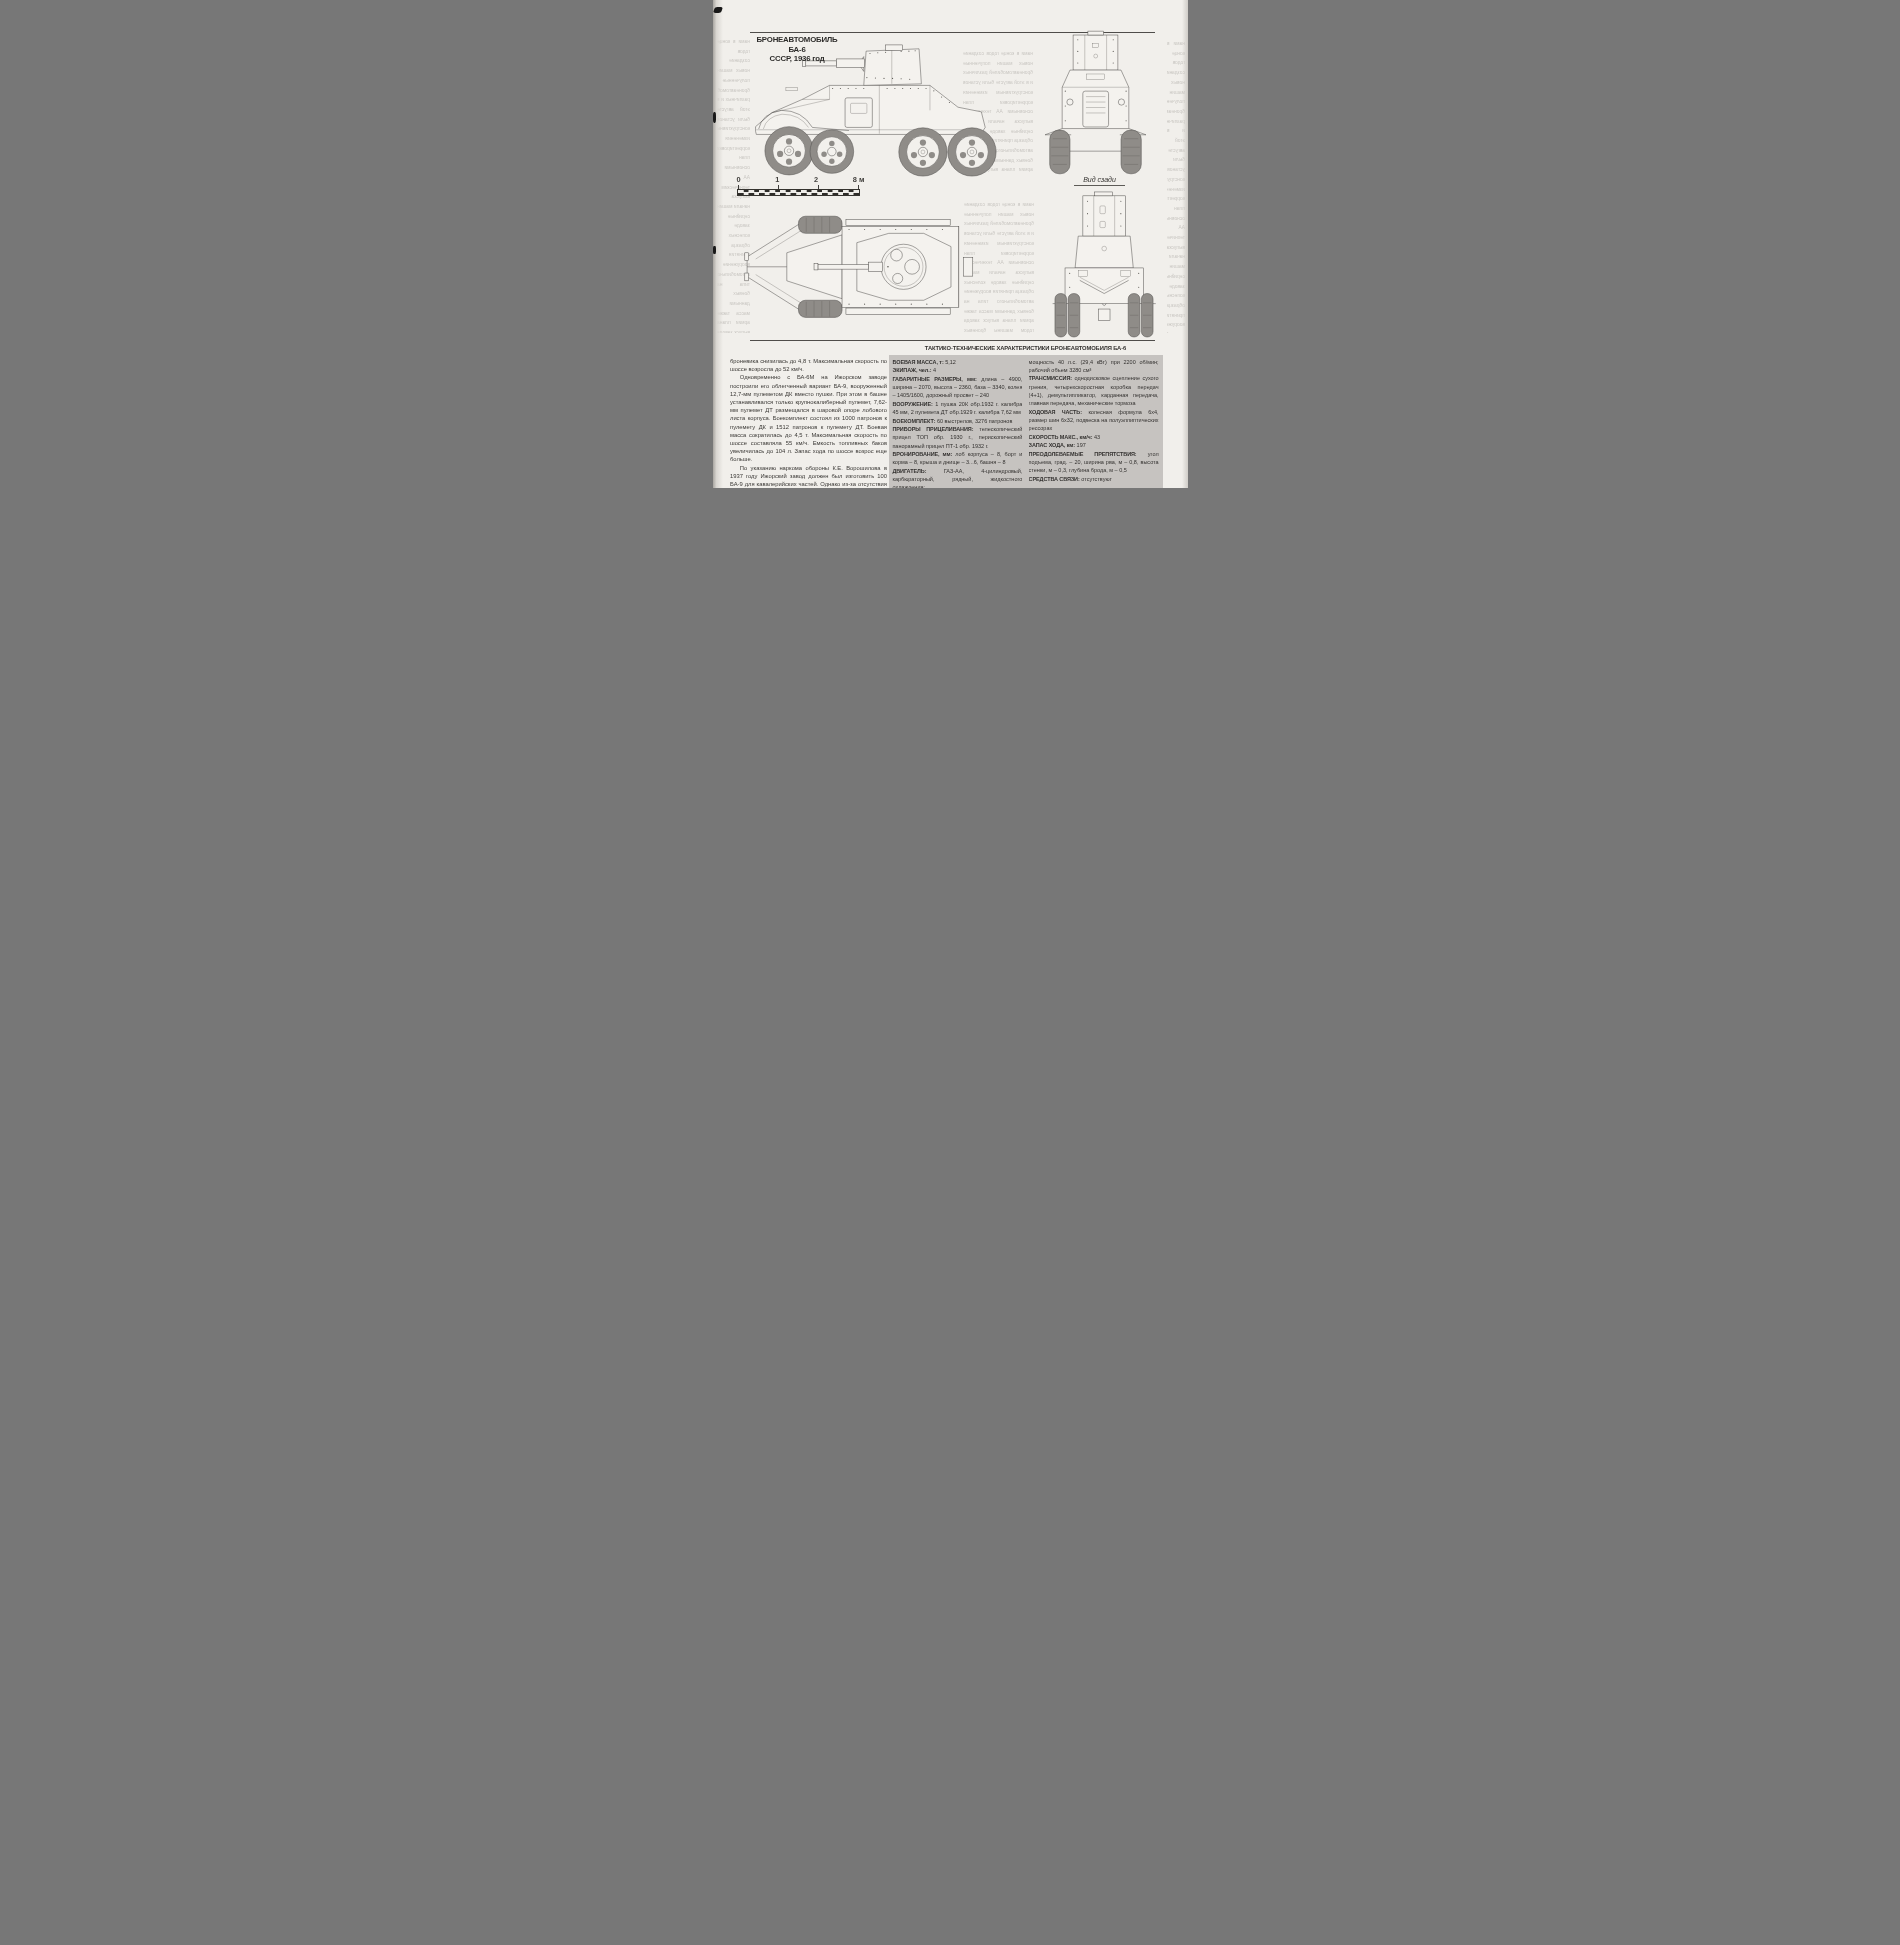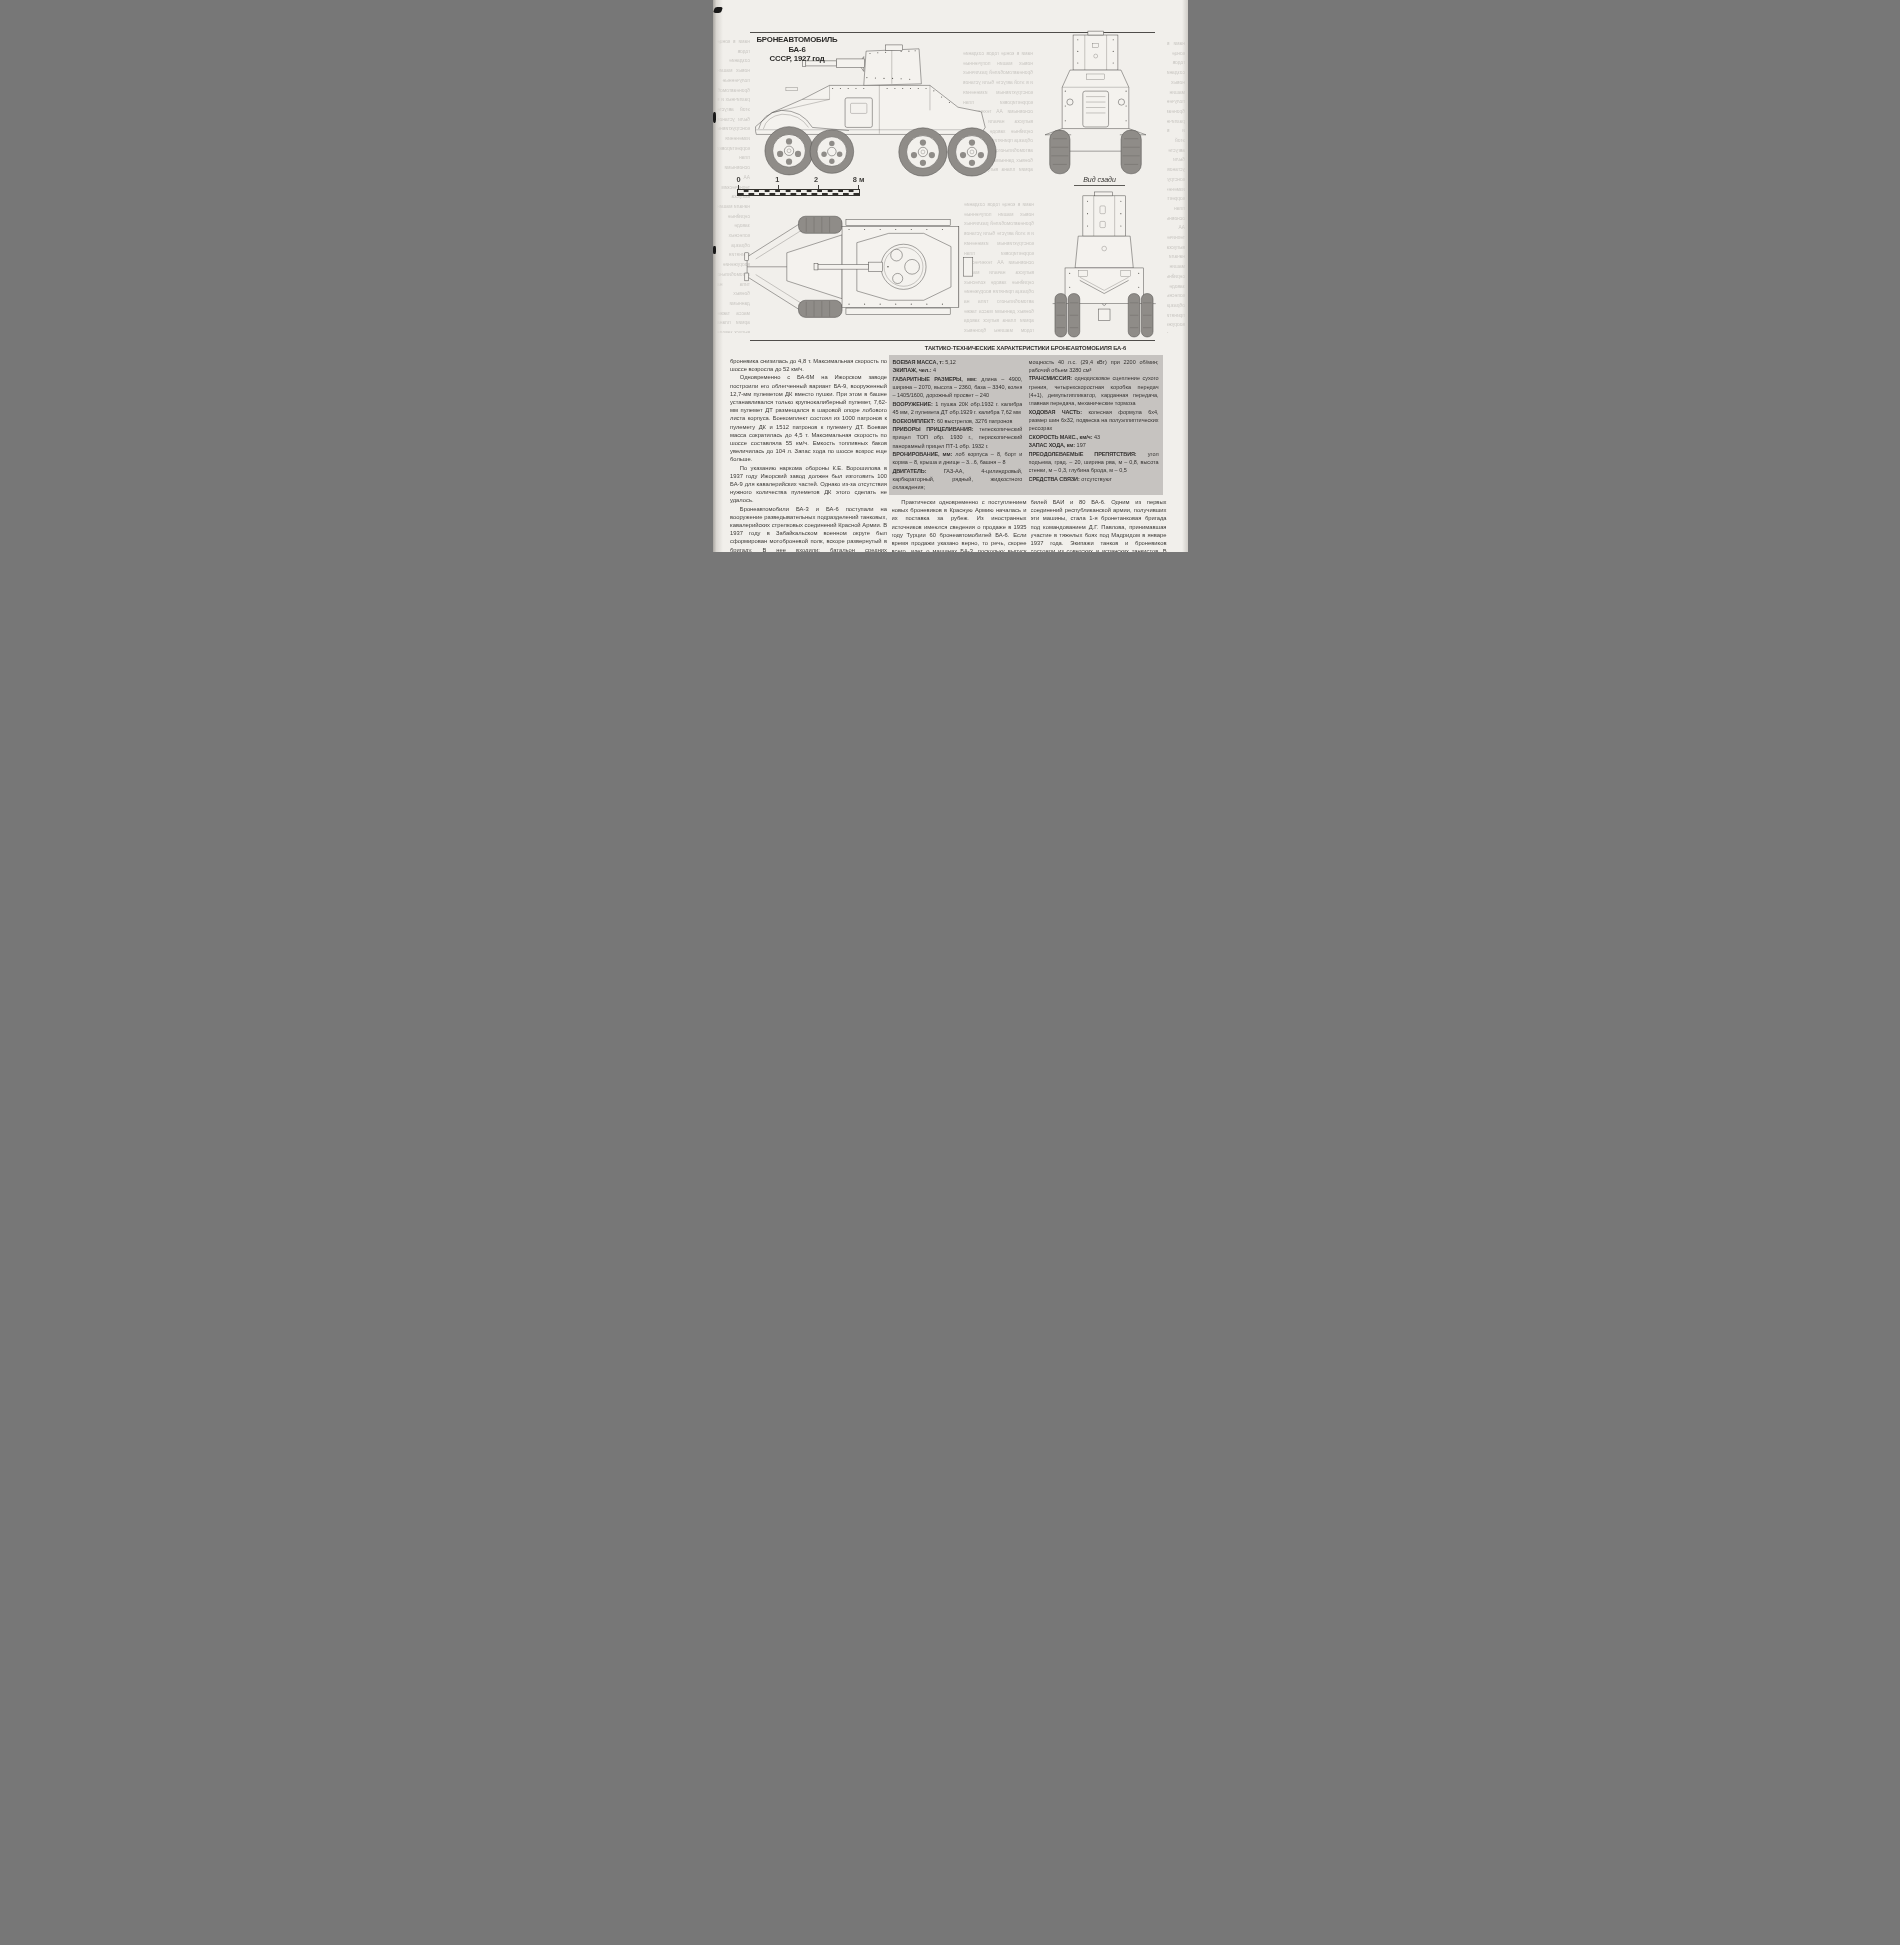--- a/index.html
+++ b/index.html
@@ -1,16 +1,16 @@
 <!DOCTYPE html>
 <html style="font-size:6.2px"><head>
 <meta charset="utf-8">
 <style>
   html,body{margin:0;padding:0;background:#777;}
-  .page{position:relative;width:475px;height:552px;margin:0 auto;
+  .page{position:relative;width:475px;height:488px;margin:0 auto;
         background:#f1efeb;overflow:hidden;
         font-family:"Liberation Sans",sans-serif;color:#3f3d3b;}
   
   .edge-left{position:absolute;left:0;top:0;width:10px;height:100%;z-index:5;
              background:linear-gradient(90deg,#a9a6a1 0,#d9d6d1 35%,rgba(217,214,209,0) 100%);}
   .edge-right{position:absolute;right:0;top:0;width:5.4px;height:100%;z-index:5;
              background:linear-gradient(270deg,#cfccc7 0,rgba(207,204,199,0) 100%);}
   .mark{position:absolute;background:#181818;z-index:6;border-radius:30%;}
   
   .bleed{position:absolute;z-index:1;color:#a09d98;opacity:.5;filter:blur(0.4px);
@@ -72,21 +72,21 @@
   <div class="bleed" style="left:4.7px;top:37px;width:33px;height:296px;">нами в конце годов создание новых машин полученные бронеавтомобилей различных и в этой августе были установ конструктивным изменения корректировки план основными АА техническим выпуска начали машин серийные заводе колесных образца принятия вооружение автомобильного типа на боевых данными масса также армии плана выпуск завода годом машины броневых частей прицел состав батальон машин орудие корпуса башня колесных выпуск серии армии машин плана состав годах завода частей машин выпуска колесных боевых данными масса также армии плана выпуск завода годом машины броневых частей прицел состав батальон машин орудие корпуса башня колесных выпуск серии армии машин плана состав годах завода частей</div>
   <div class="bleed" style="left:250px;top:49px;width:70px;height:126px;">нами в конце годов создание новых машин полученные бронеавтомобилей различных и в этой августе были установ конструктивным изменения корректировки план основными АА техническим выпуска начали машин серийные заводе колесных образца принятия вооружение автомобильного типа на боевых данными масса также армии плана выпуск завода годом машины броневых частей прицел состав батальон машин орудие корпуса башня колесных выпуск серии армии машин плана состав годах завода частей машин выпуска колесных боевых данными масса также армии плана выпуск завода годом машины броневых частей прицел состав батальон машин орудие корпуса башня колесных выпуск серии армии машин плана состав годах завода частей</div>
   <div class="bleed" style="left:251px;top:200px;width:70px;height:134px;">нами в конце годов создание новых машин полученные бронеавтомобилей различных и в этой августе были установ конструктивным изменения корректировки план основными АА техническим выпуска начали машин серийные заводе колесных образца принятия вооружение автомобильного типа на боевых данными масса также армии плана выпуск завода годом машины броневых частей прицел состав батальон машин орудие корпуса башня колесных выпуск серии армии машин плана состав годах завода частей машин выпуска колесных боевых данными масса также армии плана выпуск завода годом машины броневых частей прицел состав батальон машин орудие корпуса башня колесных выпуск серии армии машин плана состав годах завода частей</div>
   <div class="bleed" style="left:454px;top:39px;width:18px;height:294px;">нами в конце годов создание новых машин полученные бронеавтомобилей различных и в этой августе были установ конструктивным изменения корректировки план основными АА техническим выпуска начали машин серийные заводе колесных образца принятия вооружение автомобильного типа на боевых данными масса также армии плана выпуск завода годом машины броневых частей прицел состав батальон машин орудие корпуса башня колесных выпуск серии армии машин плана состав годах завода частей машин выпуска колесных боевых данными масса также армии плана выпуск завода годом машины броневых частей прицел состав батальон машин орудие корпуса башня колесных выпуск серии армии машин плана состав годах завода частей</div>
 
   <div class="rule" style="left:37px;top:32px;width:405px;height:0.8px;"></div>
   <div class="rule" style="left:37px;top:340px;width:405px;height:0.8px;"></div>
 
   <div class="title">
     <div>БРОНЕАВТОМОБИЛЬ БА-6</div>
-    <div>СССР, 1927 год</div>
+    <div>СССР, 1936 год</div>
   </div>
 
   <div class="draw" style="left:34px;top:34px;">
     <svg width="253" height="146" viewBox="0 0 650 375">
       <g>
         <path class="fil" d="M22,250 L22,238 L64,202 L142,168 L212,132 L470,132 L542,188 L602,200 L612,240 L600,258 L24,258 Z"></path>
         <line class="thin" x1="64" y1="202" x2="212" y2="168"></line>
         <line class="thin" x1="212" y1="132" x2="212" y2="168"></line>
         <line class="thin" x1="142" y1="168" x2="212" y2="168"></line>
         <line class="thin" x1="470" y1="132" x2="470" y2="196"></line>

